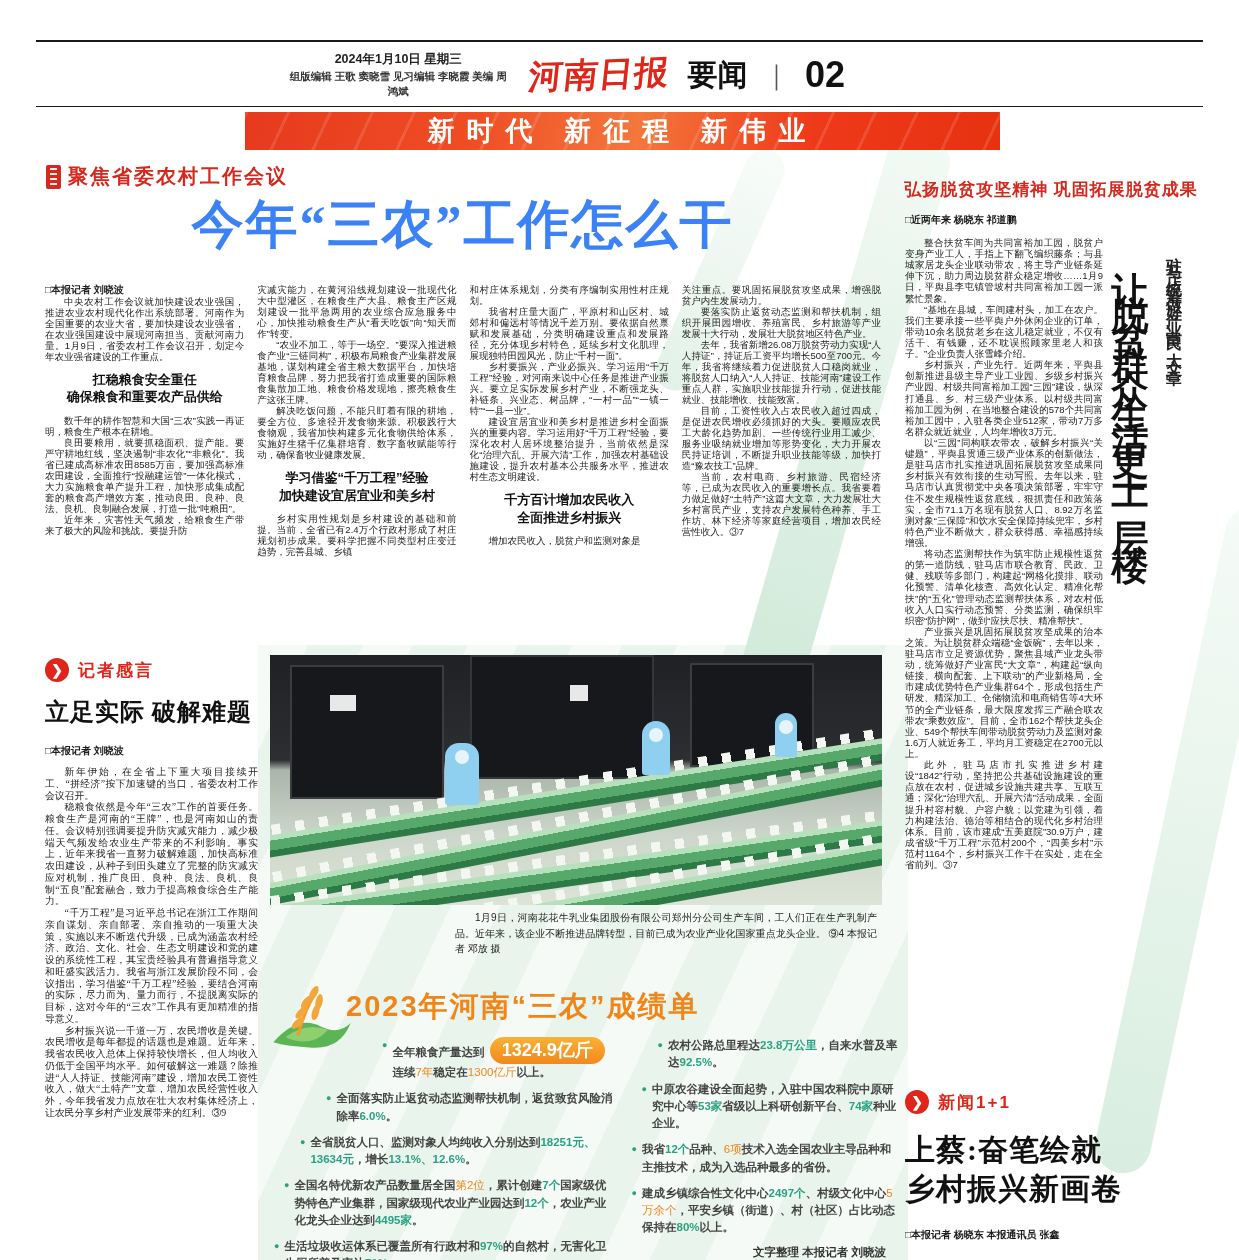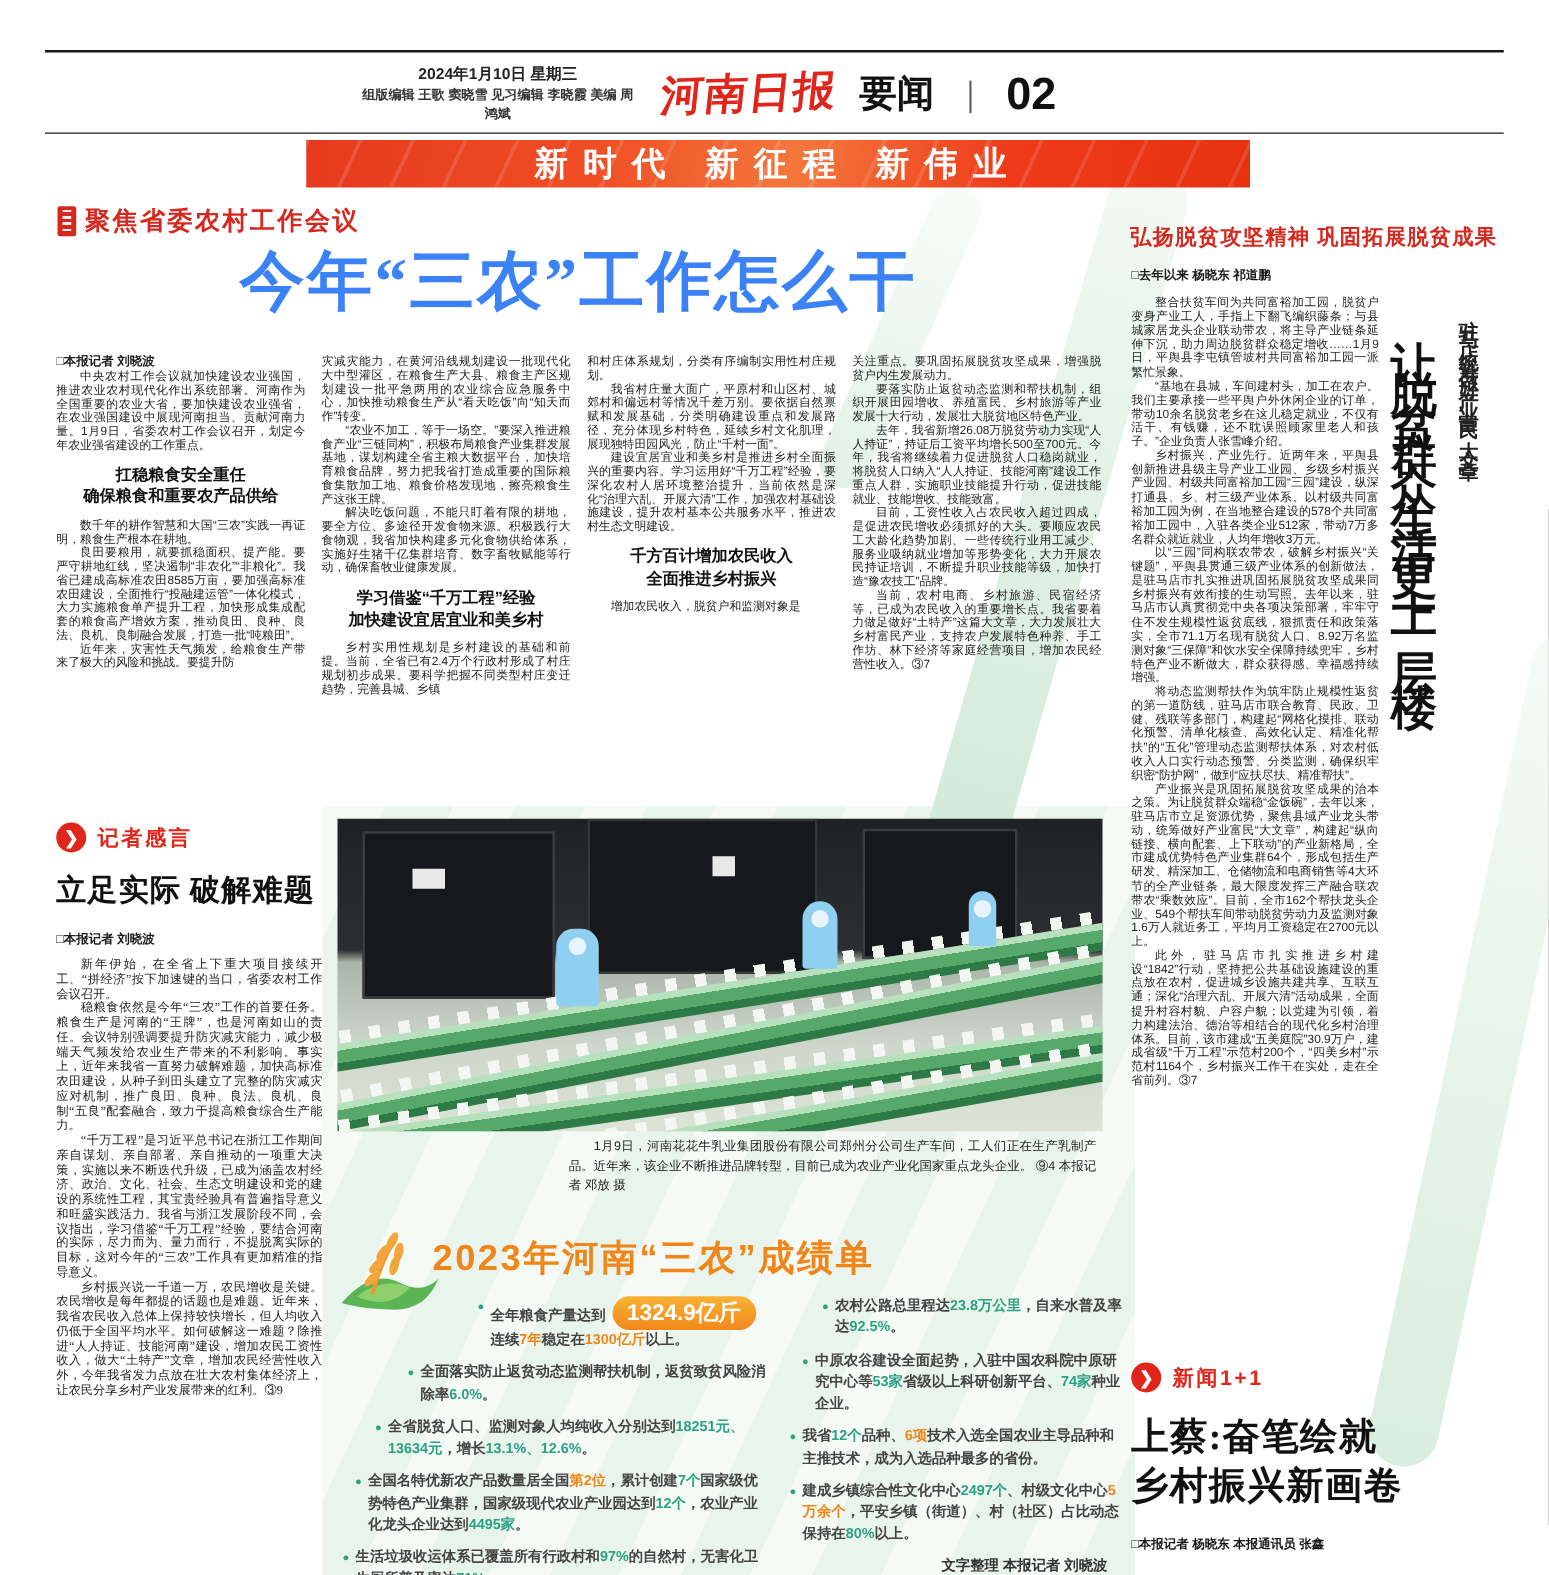--- a/index.html
+++ b/index.html
@@ -84,21 +84,21 @@
   .caption p{margin:0;text-indent:2em;}
   
   .score{position:absolute;left:268px;top:975px;width:632px;height:283px;z-index:3;}
   .score-title{position:absolute;left:78px;top:12px;font-size:29px;font-weight:800;color:#f08519;letter-spacing:2px;text-align:right;}
   .wheat{position:absolute;left:0;top:4px;width:88px;height:88px;}
   .stats{position:absolute;left:6px;right:0;top:62px;display:flex;gap:16px;}
   .stats-l{width:56%;} .stats-r{width:44%;}
   .stat{display:flex;gap:5px;font-size:11.5px;line-height:1.5;font-weight:600;color:#444;margin-bottom:9px;}
   .bullet{color:#2ba183;font-size:9px;line-height:1.9;flex:none;}
   .seg-teal{color:#2ba183;font-weight:800;}
-  .seg-orange{color:#f08519;font-weight:700;margin-top:36px;}
+  .seg-orange{color:#f08519;font-weight:400;margin-top:36px;}
   .seg-pill{display:inline-block;background:linear-gradient(180deg,#f9b234,#f2881c);color:#fff;
             font-size:18px;font-weight:800;padding:0 12px;border-radius:999px;margin:0 2px;}
   .credit{position:absolute;right:14px;bottom:-2px;font-size:11.5px;font-weight:700;color:#333;}
   
   .ra-kicker{position:absolute;left:903px;top:178px;width:296px;text-align:center;z-index:3;
              font-size:17px;font-weight:800;color:#d5281e;letter-spacing:1px;}
   .ra-byline{position:absolute;left:905px;top:213px;font-size:10px;font-weight:700;z-index:3;}
   .ra-body{position:absolute;left:905px;top:237px;width:198px;height:838px;z-index:3;
            font-size:9.5px;line-height:1.17;text-align:justify;color:#222;overflow:hidden;}
   .ra-body p{margin:0;text-indent:2em;}
@@ -171,20 +171,21 @@
       <div class="subhead">学习借鉴“千万工程”经验
 加快建设宜居宜业和美乡村</div>
       <div>
           <p>乡村实用性规划是乡村建设的基础和前提。当前，全省已有2.4万个行政村形成了村庄规划初步成果。要科学把握不同类型村庄变迁趋势，完善县城、乡镇</p>
         </div>
     </div>
     <div class="col">
       <p class="cont">和村庄体系规划，分类有序编制实用性村庄规划。</p>
       <div>
           <p>我省村庄量大面广，平原村和山区村、城郊村和偏远村等情况千差万别。要依据自然禀赋和发展基础，分类明确建设重点和发展路径，充分体现乡村特色，延续乡村文化肌理，展现独特田园风光，防止“千村一面”。</p>
+          <p>乡村要振兴，产业必振兴。学习运用“千万工程”经验，对河南来说中心任务是推进产业振兴。要立足实际发展乡村产业，不断强龙头、补链条、兴业态、树品牌，“一村一品”“一镇一特”“一县一业”。</p>
           <p>建设宜居宜业和美乡村是推进乡村全面振兴的重要内容。学习运用好“千万工程”经验，要深化农村人居环境整治提升，当前依然是深化“治理六乱、开展六清”工作，加强农村基础设施建设，提升农村基本公共服务水平，推进农村生态文明建设。</p>
         </div>
       <div class="subhead">千方百计增加农民收入
 全面推进乡村振兴</div>
       <div>
           <p>增加农民收入，脱贫户和监测对象是</p>
         </div>
     </div>
     <div class="col">
       <p class="cont">关注重点。要巩固拓展脱贫攻坚成果，增强脱贫户内生发展动力。</p>
@@ -282,21 +283,21 @@
         <div class="stat">
             <span class="bullet">●</span>
             <span><span>建成乡镇综合性文化中心</span><span class="seg-teal">2497个</span><span>、村级文化中心</span><span class="seg-orange">5万余个</span><span>，平安乡镇（街道）、村（社区）占比动态保持在</span><span class="seg-teal">80%</span><span>以上。</span></span>
           </div>
       </div>
     </div>
     <div class="credit">文字整理 本报记者 刘晓波</div>
   </div>
 
   <div class="ra-kicker">弘扬脱贫攻坚精神 巩固拓展脱贫成果</div>
-  <div class="ra-byline">□去年以来 杨晓东 祁道鹏</div>
+  <div class="ra-byline">□近两年来 杨晓东 祁道鹏</div>
   <div class="ra-body">
       <p>整合扶贫车间为共同富裕加工园，脱贫户变身产业工人，手指上下翻飞编织藤条；与县城家居龙头企业联动带农，将主导产业链条延伸下沉，助力周边脱贫群众稳定增收……1月9日，平舆县李屯镇管坡村共同富裕加工园一派繁忙景象。</p>
       <p>“基地在县城，车间建村头，加工在农户。我们主要承接一些平舆户外休闲企业的订单，带动10余名脱贫老乡在这儿稳定就业，不仅有活干、有钱赚，还不耽误照顾家里老人和孩子。”企业负责人张雪峰介绍。</p>
       <p>乡村振兴，产业先行。近两年来，平舆县创新推进县级主导产业工业园、乡级乡村振兴产业园、村级共同富裕加工园“三园”建设，纵深打通县、乡、村三级产业体系。以村级共同富裕加工园为例，在当地整合建设的578个共同富裕加工园中，入驻各类企业512家，带动7万多名群众就近就业，人均年增收3万元。</p>
       <p>以“三园”同构联农带农，破解乡村振兴“关键题”，平舆县贯通三级产业体系的创新做法，是驻马店市扎实推进巩固拓展脱贫攻坚成果同乡村振兴有效衔接的生动写照。去年以来，驻马店市认真贯彻党中央各项决策部署，牢牢守住不发生规模性返贫底线，狠抓责任和政策落实，全市71.1万名现有脱贫人口、8.92万名监测对象“三保障”和饮水安全保障持续兜牢，乡村特色产业不断做大，群众获得感、幸福感持续增强。</p>
       <p>将动态监测帮扶作为筑牢防止规模性返贫的第一道防线，驻马店市联合教育、民政、卫健、残联等多部门，构建起“网格化摸排、联动化预警、清单化核查、高效化认定、精准化帮扶”的“五化”管理动态监测帮扶体系，对农村低收入人口实行动态预警、分类监测，确保织牢织密“防护网”，做到“应扶尽扶、精准帮扶”。</p>
       <p>产业振兴是巩固拓展脱贫攻坚成果的治本之策。为让脱贫群众端稳“金饭碗”，去年以来，驻马店市立足资源优势，聚焦县域产业龙头带动，统筹做好产业富民“大文章”，构建起“纵向链接、横向配套、上下联动”的产业新格局，全市建成优势特色产业集群64个，形成包括生产研发、精深加工、仓储物流和电商销售等4大环节的全产业链条，最大限度发挥三产融合联农带农“乘数效应”。目前，全市162个帮扶龙头企业、549个帮扶车间带动脱贫劳动力及监测对象1.6万人就近务工，平均月工资稳定在2700元以上。</p>
       <p>此外，驻马店市扎实推进乡村建设“1842”行动，坚持把公共基础设施建设的重点放在农村，促进城乡设施共建共享、互联互通；深化“治理六乱、开展六清”活动成果，全面提升村容村貌、户容户貌；以党建为引领，着力构建法治、德治等相结合的现代化乡村治理体系。目前，该市建成“五美庭院”30.9万户，建成省级“千万工程”示范村200个，“四美乡村”示范村1164个，乡村振兴工作干在实处，走在全省前列。③7</p>
     </div>
   <div class="vert">

